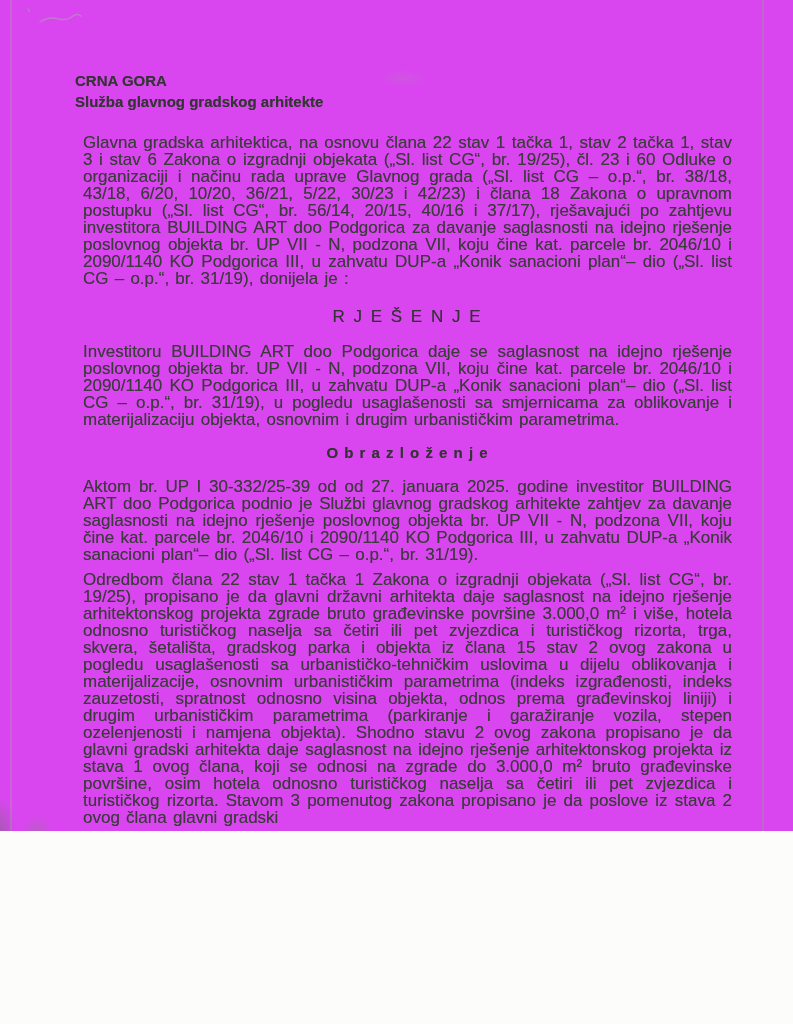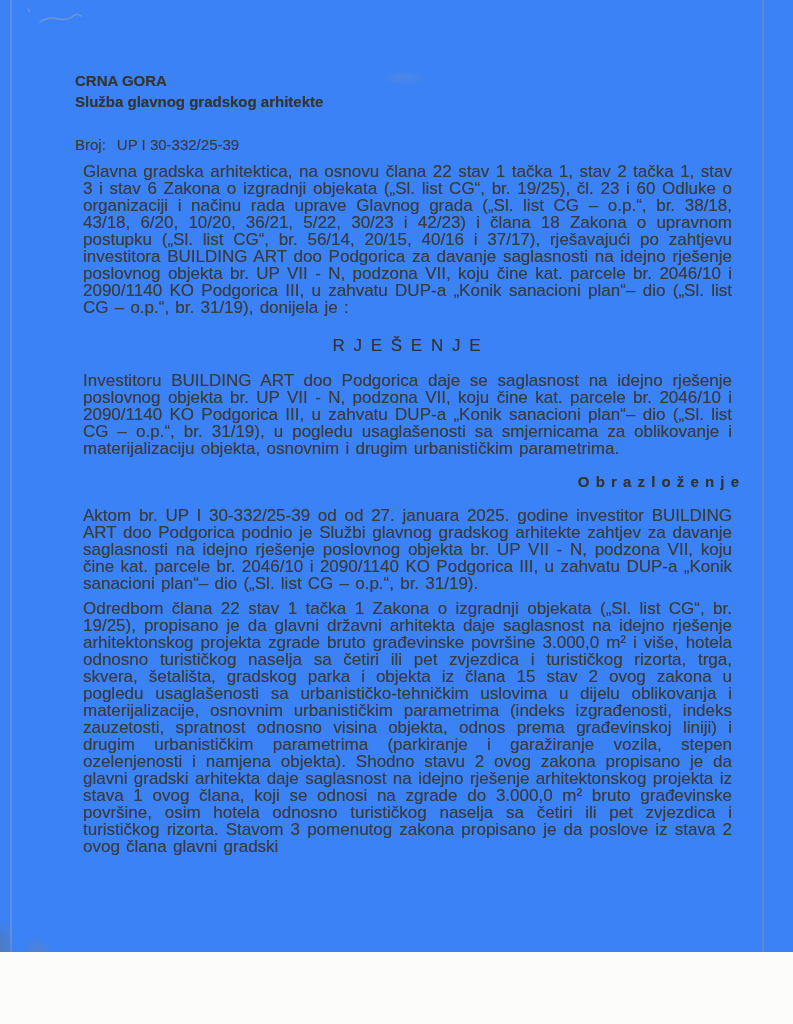--- a/index.html
+++ b/index.html
@@ -6,22 +6,22 @@
     margin: 0;
     padding: 0;
     width: 793px;
     height: 1024px;
     overflow: hidden;
     background: #fcfcfb;
   }
   .page {
     position: relative;
     width: 793px;
-    height: 952px;
-    background: #3b82f6;
+    height: 831px;
+    background: #d946ef;
     font-family: "Liberation Sans", sans-serif;
     color: #3b3b3b;
   }
   .content {
     position: relative;
     box-sizing: border-box;
     padding: 70px 53px 0 75px;
     text-shadow: 0 0 0.4px rgba(60,60,60,0.55);
   }
   .letterhead div {
@@ -49,21 +49,21 @@
     margin: 20px 0 16px 0;
     text-align: center;
     font-size: 17px;
     line-height: 20px;
     font-weight: normal;
     letter-spacing: 2px;
     color: #333;
   }
   .heading-2 {
     margin: 16px 0 16px 0;
-    text-align: right;
+    text-align: center;
     font-size: 15px;
     line-height: 18px;
     font-weight: bold;
     letter-spacing: 1px;
     color: #333;
   }
   .para-rationale-2 { margin-top: 6px; }
 
   
   .edge-line {
@@ -116,23 +116,20 @@
   <div class="smudge smudge-bottom"></div>
 
   <div class="content">
 
     <div class="letterhead">
       <div>CRNA GORA</div>
       <div>Služba glavnog gradskog arhitekte</div>
     </div>
 
     <div class="refblock">
-      <div>
-        <span class="ref-label">Broj:</span><span class="ref-value">UP I 30-332/25-39</span>
-      </div>
     </div>
 
     <p class="para para-intro">Glavna gradska arhitektica, na osnovu člana 22 stav 1 tačka 1, stav 2 tačka 1, stav 3 i stav 6 Zakona o izgradnji objekata („Sl. list CG“, br. 19/25), čl. 23 i 60 Odluke o organizaciji i načinu rada uprave Glavnog grada („Sl. list CG – o.p.“, br. 38/18, 43/18, 6/20, 10/20, 36/21, 5/22, 30/23 i 42/23) i člana 18 Zakona o upravnom postupku („Sl. list CG“, br. 56/14, 20/15, 40/16 i 37/17), rješavajući po zahtjevu investitora BUILDING ART doo Podgorica za davanje saglasnosti na idejno rješenje poslovnog objekta br. UP VII - N, podzona VII, koju čine kat. parcele br. 2046/10 i 2090/1140 KO Podgorica III, u zahvatu DUP-a „Konik sanacioni plan“– dio („Sl. list CG – o.p.“, br. 31/19), donijela je :</p>
 
     <div class="heading-1">R J E Š E N J E</div>
 
     <p class="para para-decision">Investitoru BUILDING ART doo Podgorica daje se saglasnost na idejno rješenje poslovnog objekta br. UP VII - N, podzona VII, koju čine kat. parcele br. 2046/10 i 2090/1140 KO Podgorica III, u zahvatu DUP-a „Konik sanacioni plan“– dio („Sl. list CG – o.p.“, br. 31/19), u pogledu usaglašenosti sa smjernicama za oblikovanje i materijalizaciju objekta, osnovnim i drugim urbanističkim parametrima.</p>
 
     <div class="heading-2">O b r a z l o ž e n j e</div>
 

